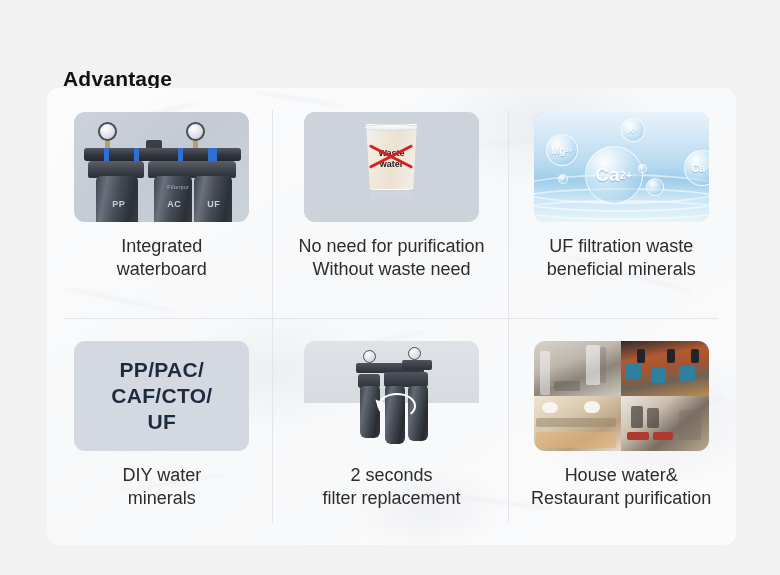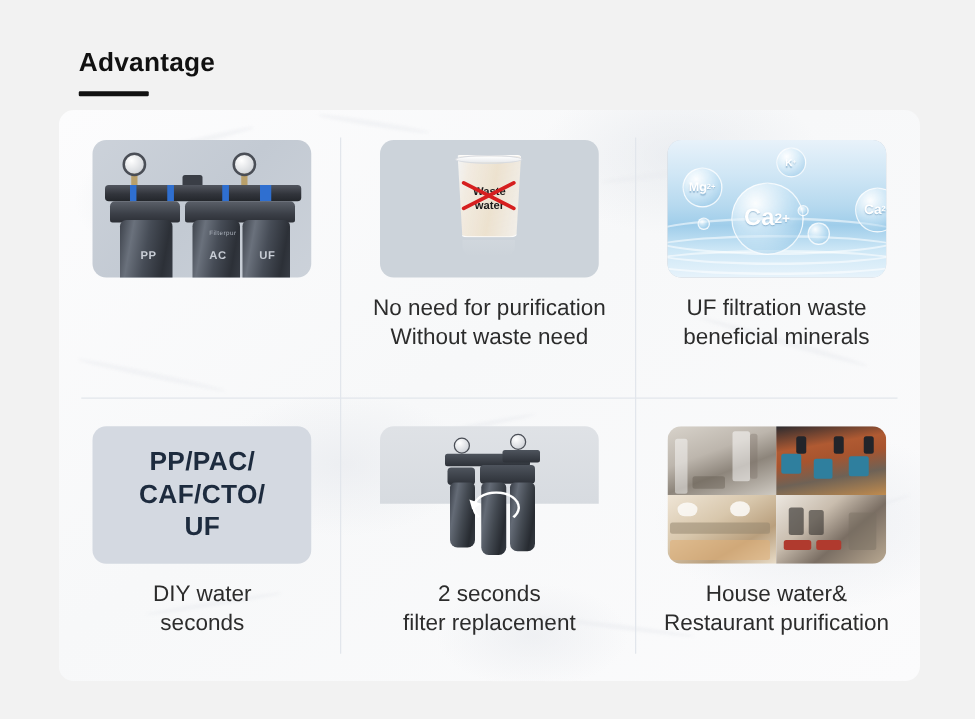--- a/index.html
+++ b/index.html
@@ -9,20 +9,21 @@
     font-family:"Liberation Sans","DejaVu Sans",sans-serif;
     overflow:hidden;
   }
   .page{position:relative;width:780px;height:575px;}
 
   
   .heading-wrap{position:absolute;left:63px;top:38px;}
   .heading{
     font-size:21px;font-weight:700;color:#111;letter-spacing:.2px;
     line-height:26px;
+    margin-top:28px;
   }
   .heading-rule{
     margin-top:9px;width:56px;height:4px;background:#111;border-radius:1px;
   }
 
   
   .card{
     position:absolute;left:47px;top:88px;width:689px;height:457px;
     border-radius:12px;overflow:hidden;
     background:
@@ -227,20 +228,24 @@
             <div class="canhead" style="left:74px;top:49px;width:88px;"></div>
             <div class="can" style="left:22px;top:64px;width:42px;"></div>
             <div class="can" style="left:80px;top:64px;width:38px;"></div>
             <div class="can" style="left:120px;top:64px;width:38px;"></div>
             <div class="canlbl" style="left:38px;top:87px;">PP</div>
             <div class="canlbl" style="left:93px;top:87px;">AC</div>
             <div class="canlbl" style="left:133px;top:87px;">UF</div>
             <div class="brand" style="left:93px;top:72px;">Filterpur</div>
           </div>
         </div>
+        <div class="caption">
+          <div>Integrated</div>
+          <div>waterboard</div>
+        </div>
       </div>
 
       <div class="cell">
         <div class="imgbox plain">
           <div class="glasswrap">
             <div class="glass">
               <div class="body"></div>
               <div class="rim"></div>
               <div class="txt">
                 <div>Waste</div>
@@ -294,21 +299,21 @@
       <div class="cell">
         <div class="diybox">
           <div class="diytxt">
             <div>PP/PAC/</div>
             <div>CAF/CTO/</div>
             <div>UF</div>
           </div>
         </div>
         <div class="caption">
           <div>DIY water</div>
-          <div>seconds</div>
+          <div>minerals</div>
         </div>
       </div>
 
       <div class="cell">
         <div class="repbox">
           <div class="band"></div>
           <div class="rep">
             <div class="g2" style="left:59px;top:9px;"></div>
             <div class="g2" style="left:104px;top:6px;"></div>
             <div class="hdr" style="left:52px;top:22px;width:68px;"></div>

